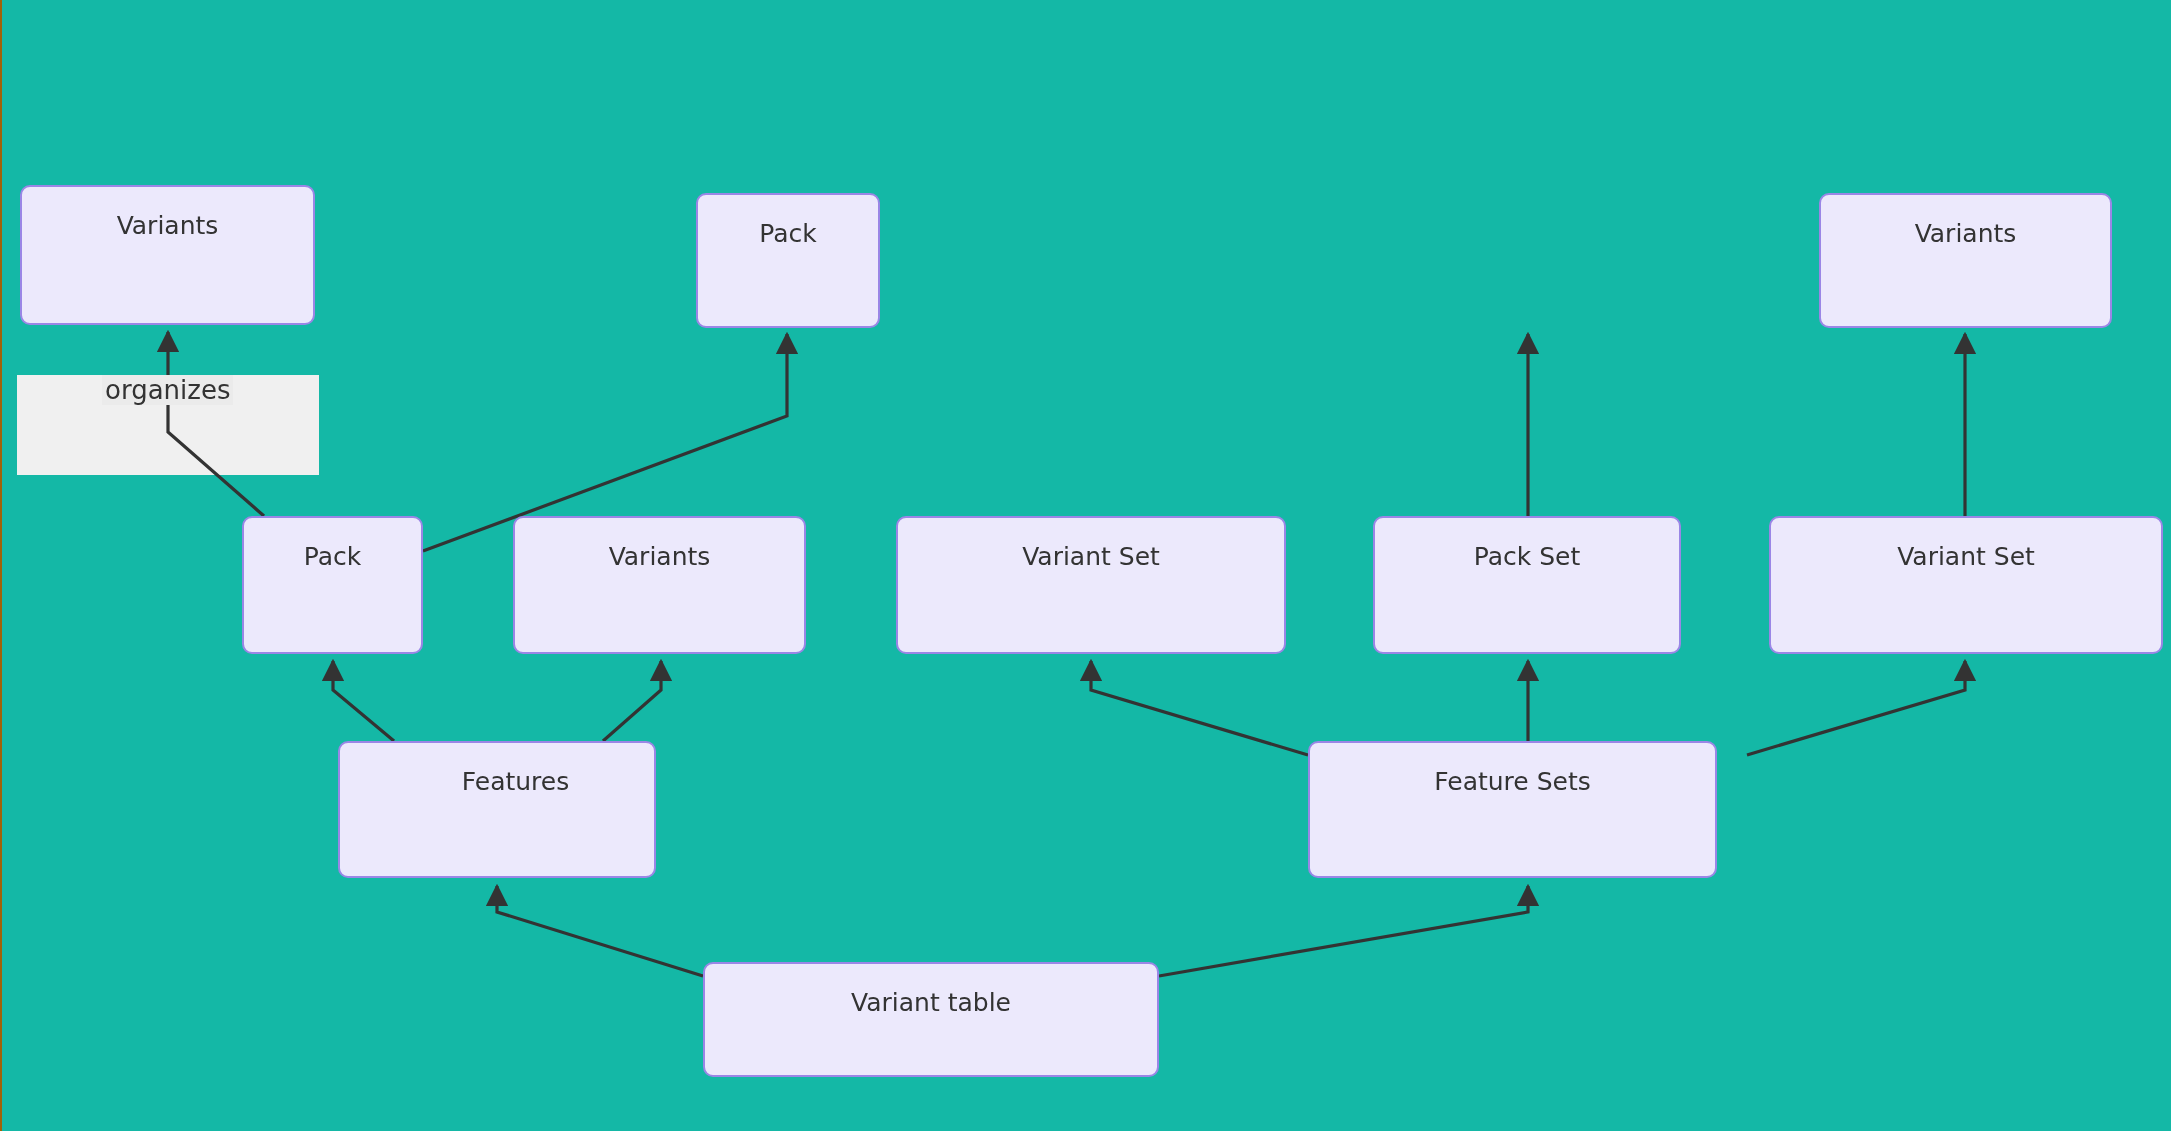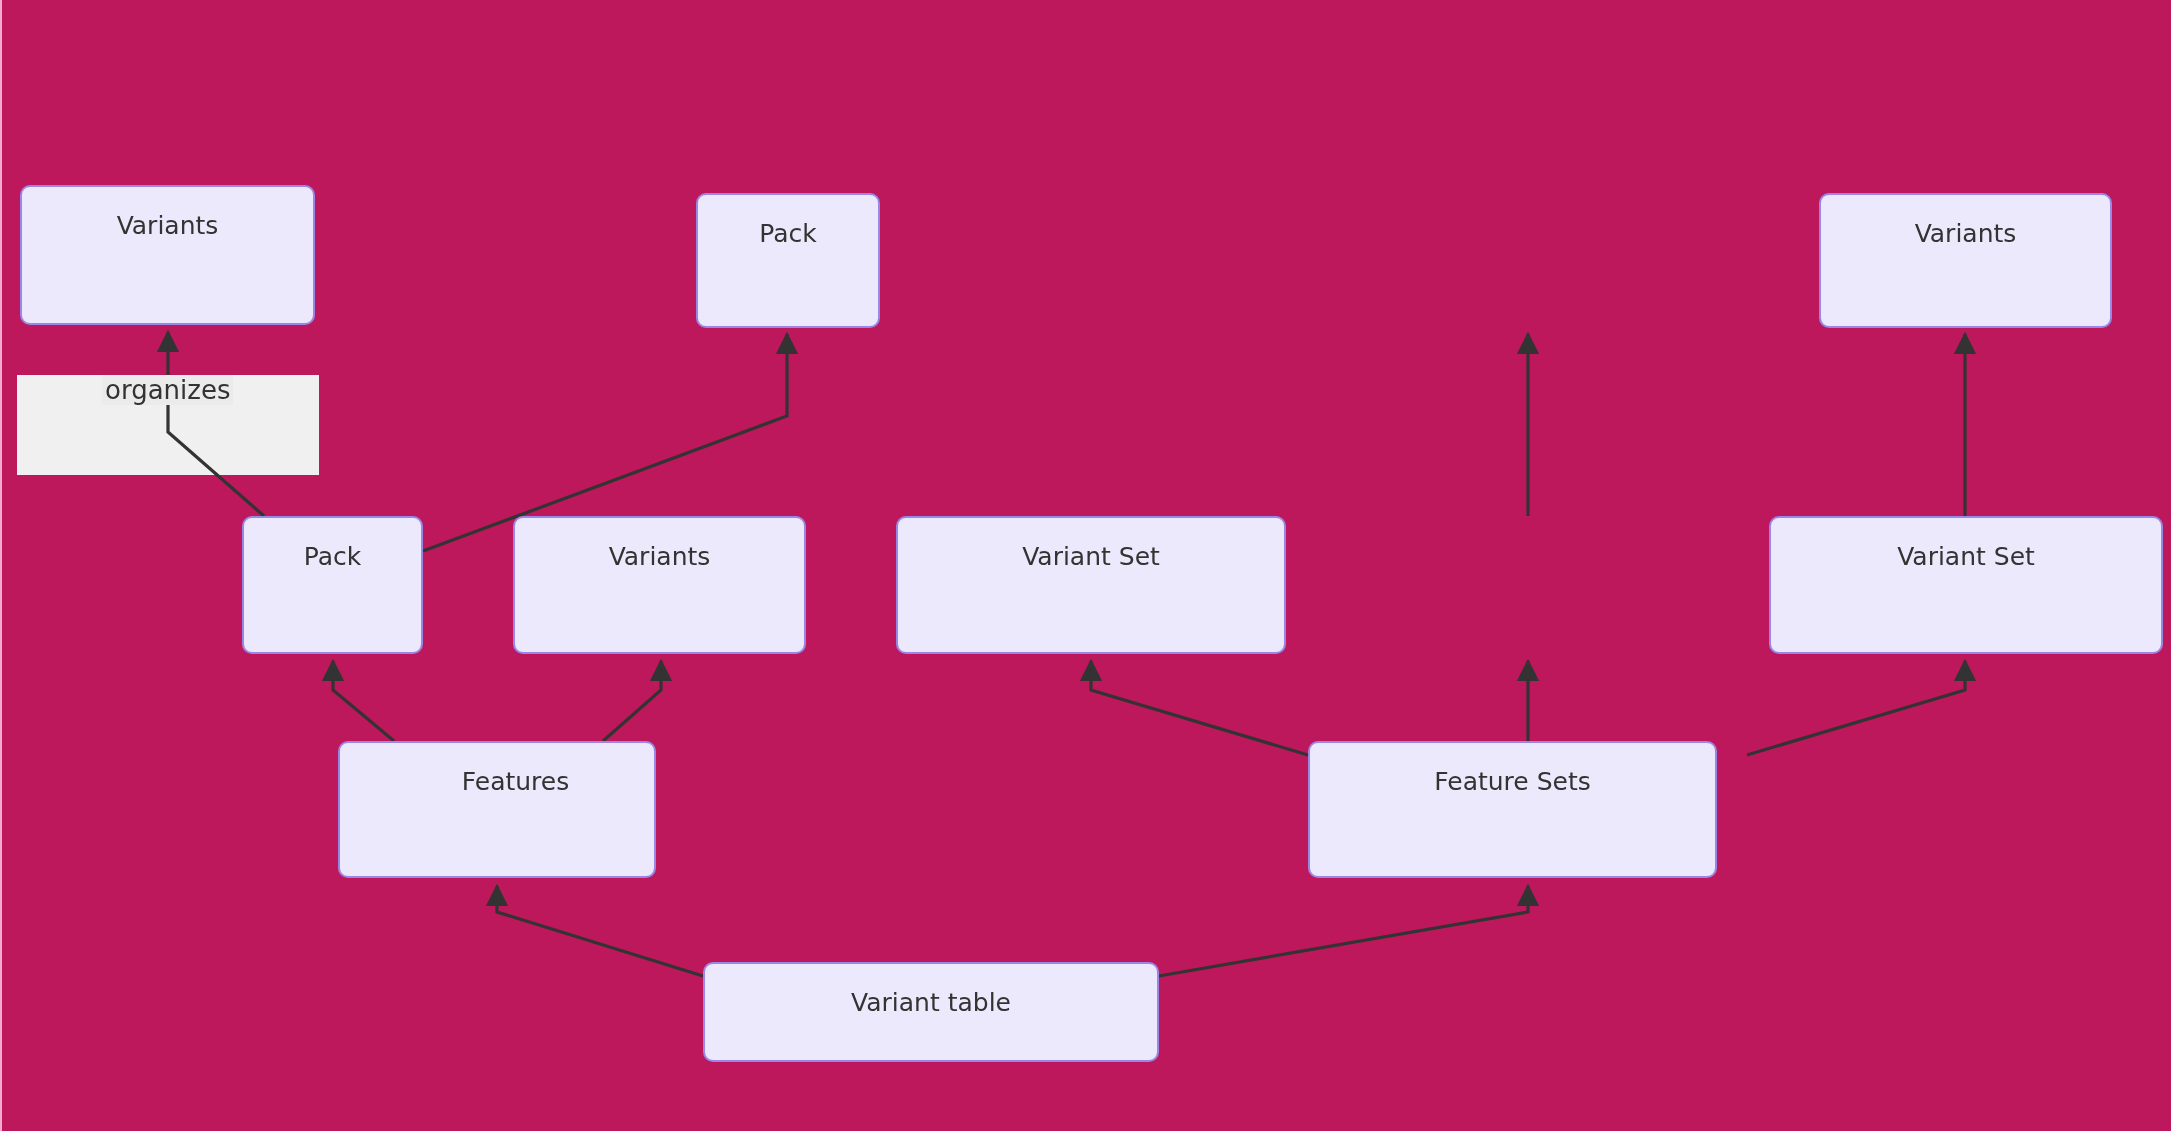--- a/index.html
+++ b/index.html
@@ -1,20 +1,20 @@
 <!DOCTYPE html>
 <html><head>
 <meta charset="utf-8">
 <style>
   html,body{margin:0;padding:0;background:#ffffff;}
   #stage{
     position:relative;
     width:2171px;height:1131px;
-    background:#be185d;
-    border-left:2px solid #f9a8d4;
+    background:#14b8a6;
+    border-left:2px solid #a16207;
     box-sizing:border-box;
     overflow:hidden;
     font-family:"DejaVu Sans","Liberation Sans",sans-serif;
   }
   #edge-layer{position:absolute;left:0;top:0;width:2171px;height:1131px;}
   .node{
     position:absolute;
     box-sizing:border-box;
     background:#ece9fc;
     border:2px solid #9a86e6;
@@ -93,34 +93,37 @@
   </div>
 
   <div class="node" style="left:511px;top:516px;width:293px;height:138px;">
     <span>Variants</span>
   </div>
 
   <div class="node" style="left:894px;top:516px;width:390px;height:138px;">
     <span>Variant Set</span>
   </div>
 
+  <div class="node" style="left:1371px;top:516px;width:308px;height:138px;">
+    <span>Pack Set</span>
+  </div>
 
   <div class="node" style="left:1767px;top:516px;width:394px;height:138px;">
     <span>Variant Set</span>
   </div>
 
   <div class="node" style="left:336px;top:741px;width:318px;height:137px;padding-left:37px;">
     <span>Features</span>
   </div>
 
   <div class="node" style="left:1306px;top:741px;width:409px;height:137px;">
     <span>Feature Sets</span>
   </div>
 
-  <div class="node" style="left:701px;top:962px;width:456px;height:100px;">
+  <div class="node" style="left:701px;top:962px;width:456px;height:115px;">
     <span>Variant table</span>
   </div>
 
   <div class="edge-label" style="left:100px;top:375px;">
     <span>organizes</span>
   </div>
 
 </div>
 
 </body></html>

